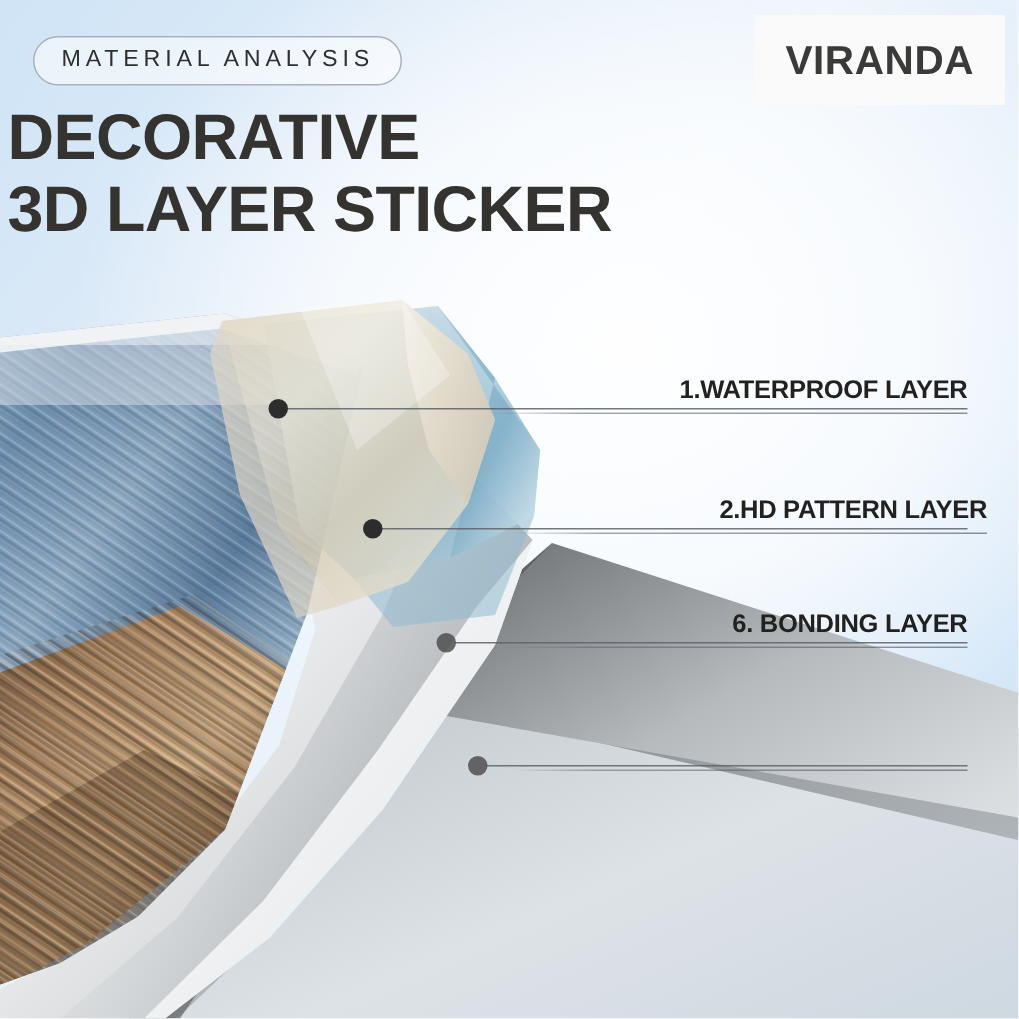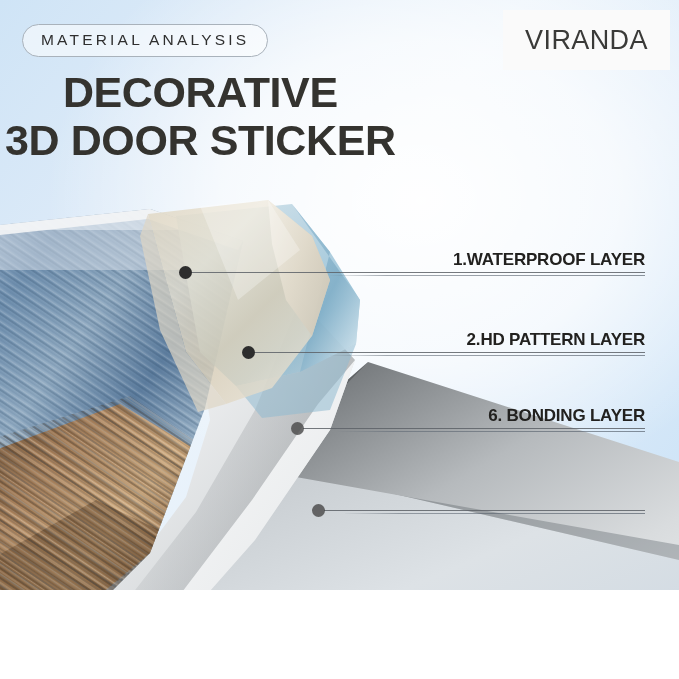--- a/index.html
+++ b/index.html
@@ -1,25 +1,24 @@
 <!DOCTYPE html>
 <html><head>
 <meta charset="utf-8">
 <style>
   html,body{margin:0;padding:0;background:#fff;}
   body{font-family:"Liberation Sans",sans-serif;}
 
   #poster{
     position:relative;
-    width:679px;height:590px;
+    width:679px;height:679px;
     overflow:hidden;
     background:
       radial-gradient(ellipse 520px 420px at 62% 34%, rgba(255,255,255,0.97) 0%, rgba(255,255,255,0.70) 38%, rgba(255,255,255,0.0) 72%),
       linear-gradient(128deg,#cfe4f6 0%, #dceaf8 22%, #eaf3fb 46%, #e2eefa 66%, #d4e7f8 85%, #cbe2f6 100%);
-    text-align: center;
   }
 
   
   .badge{
     position:absolute;left:22px;top:24px;
     padding:7px 18px 8px 18px;
     border:1px solid #a9b2bb;
     border-radius:999px;
     font-size:15.5px;
     letter-spacing:3.2px;
@@ -37,21 +36,21 @@
     line-height:1.12;
     white-space:pre;
   }
   .logo-box{
     position:absolute;left:503px;top:10px;
     width:167px;height:60px;
     background:#fafafa;
     display:flex;align-items:center;justify-content:center;
   }
   .logo-box span{
-    font-size:27px;font-weight:normal;color:#3a3a38;letter-spacing:0.4px;
+    font-size:27px;font-weight:bold;color:#3a3a38;letter-spacing:0.4px;
   }
 
   
   #art{position:absolute;left:0;top:0;width:679px;height:679px;}
 
   
   .callout{position:absolute;}
   .callout .txt{
     position:absolute;right:0;bottom:6px;
     font-size:17px;font-weight:bold;color:#22211f;
@@ -221,34 +220,34 @@
       <path d="M 148,214 L 186,352 L 226,404 L 198,412 L 160,330 L 140,236 Z" fill="#ded6c4" opacity="0.7"></path>
 
       <path d="M 200,206 L 268,200 L 300,250 L 238,300 Z" fill="#ffffff" opacity="0.28"></path>
     </g>
 
     <path d="M 0,180 L 679,180 L 679,679 L 0,679 Z" fill="none"></path>
   </svg>
 
   <div class="badge">MATERIAL ANALYSIS</div>
 
-  <div class="headline"><span>DECORATIVE</span><br><span>3D DOOR STICKER</span></div>
+  <div class="headline"><span>DECORATIVE</span><br><span>3D LAYER STICKER</span></div>
 
   <div class="logo-box">
     <span>VIRANDA</span>
   </div>
 
   <div class="callout" style="left:330px;top:238px;width:315px;height:38px;">
     <div class="txt">1.WATERPROOF LAYER</div>
     <div class="rule" style="width:315px;"></div>
   </div>
   <div class="leader" style="left:191px;top:272px;width:454px;"></div>
   <div class="dot" style="left:179px;top:266px;"></div>
 
-  <div class="callout" style="left:330px;top:318px;width:315px;height:38px;">
+  <div class="callout" style="left:343px;top:318px;width:315px;height:38px;">
     <div class="txt">2.HD PATTERN LAYER</div>
     <div class="rule" style="width:315px;"></div>
   </div>
   <div class="leader" style="left:254px;top:352px;width:391px;"></div>
   <div class="dot" style="left:242px;top:346px;"></div>
 
   <div class="callout" style="left:338px;top:394px;width:307px;height:38px;">
     <div class="txt">6. BONDING LAYER</div>
     <div class="rule" style="width:307px;"></div>
   </div>

